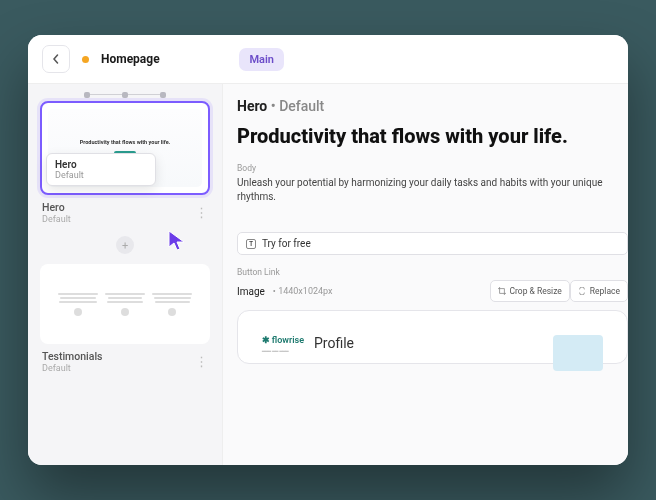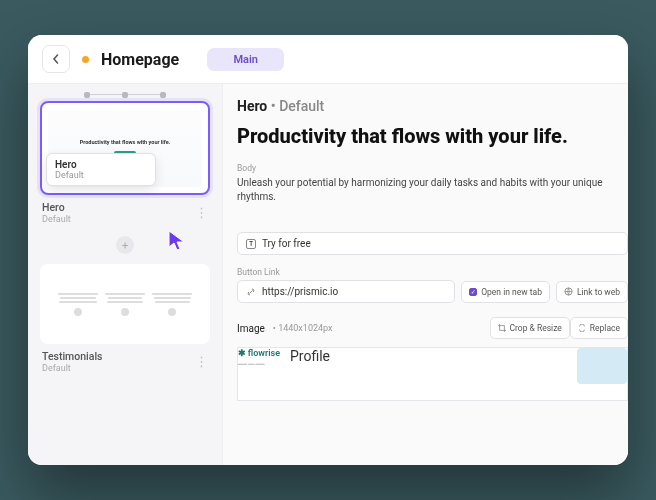--- a/index.html
+++ b/index.html
@@ -1,22 +1,22 @@
 <!DOCTYPE html>
 <html><head>
 <meta charset="utf-8">
 <style>
 *{box-sizing:border-box;margin:0;padding:0}
 body{background:#3a5a5f;font-family:-apple-system,BlinkMacSystemFont,"Segoe UI",Roboto,sans-serif;height:500px;width:656px;overflow:hidden;display:flex;align-items:center;justify-content:center}
 .window{width:600px;height:430px;background:#fafafb;border-radius:14px;box-shadow:0 30px 60px rgba(0,0,0,.4);overflow:hidden;display:flex;flex-direction:column;position:relative}
 .topbar{display:flex;align-items:center;padding:10px 14px;gap:12px;background:#fff;border-bottom:1px solid #eee}
 .back-btn{width:28px;height:28px;border:1px solid #e5e5ea;border-radius:7px;display:flex;align-items:center;justify-content:center;background:#fff;cursor:pointer}
 .dot{width:7px;height:7px;border-radius:50%;background:#f5a623}
-.page-title{font-size:16px;font-weight:700;color:#1a1a1a}
-.main-pill{margin-left:auto;margin-right:330px;background:#e9e5fb;color:#6b4cc9;padding:5px 26px;border-radius:7px;font-size:11px;font-weight:600}
+.page-title{font-size:12px;font-weight:700;color:#1a1a1a}
+.main-pill{margin-left:auto;margin-right:330px;background:#e9e5fb;color:#6b4cc9;padding:5px 10px;border-radius:7px;font-size:11px;font-weight:600}
 .body{display:flex;flex:1;overflow:hidden}
 .sidebar{width:195px;background:#f5f5f7;padding:10px 12px;overflow-y:auto;border-right:1px solid #eee}
 .track{display:flex;justify-content:center;margin-bottom:6px}
 .track-line{width:80px;height:1px;background:#d0d0d5;position:relative}
 .node{width:6px;height:6px;background:#b8b8c0;border-radius:2px;position:absolute;top:-2.5px}
 .card{background:#fff;border-radius:8px;padding:6px;margin-bottom:4px;position:relative}
 .card.sel{border:2px solid #7c5cff;box-shadow:0 0 0 3px rgba(124,92,255,.12)}
 .thumb{width:100%;height:78px;background:linear-gradient(#fdfdfe,#f7f9fb);border-radius:5px;display:flex;flex-direction:column;align-items:center;justify-content:center;gap:3px;position:relative}
 .th-h{font-size:5.5px;font-weight:700;color:#333;text-align:center;line-height:1.2}
 .th-btn{width:22px;height:6px;background:#2a9d8f;border-radius:2px;margin-top:2px}
@@ -43,21 +43,21 @@
 .input-w .val{font-size:10px;color:#333}
 .link-row{display:flex;gap:6px;align-items:center;margin-bottom:14px}
 .link-in{flex:1;min-width:0}
 .chip{border:1px solid #e0e0e5;border-radius:5px;padding:5px 7px;background:#fff;display:flex;align-items:center;gap:4px;font-size:8.5px;color:#555;white-space:nowrap}
 .chk{width:8px;height:8px;border:1px solid #aaa;border-radius:2px;position:relative}
 .chk.on{background:#6b4cc9;border-color:#6b4cc9}
 .chk.on::after{content:"✓";position:absolute;color:#fff;font-size:6px;left:0.5px;top:-1px}
 .img-head{display:flex;align-items:center;gap:8px;margin-bottom:8px}
 .img-head .t{font-size:10px;font-weight:400;color:#222}
 .img-head .d{font-size:9px;color:#999}
-.img-prev{border:1px solid #e5e5ea;border-radius:0;height:54px;background:#fff;display:flex;padding:0;gap:10px;align-items:flex-start}
+.img-prev{border:1px solid #e5e5ea;border-radius:12px;height:54px;background:#fff;display:flex;padding:24px;gap:10px;align-items:flex-start}
 .logo{font-size:9px;color:#1e7a6f;font-weight:600}
 .logo .tiny{font-size:5px;color:#bbb;display:block;margin-top:3px}
 .prof{font-size:14px;font-weight:400;color:#333}
 .blueblk{width:50px;height:36px;background:#d4ebf5;border-radius:4px;margin-left:auto}
 </style>
 </head>
 <body>
 
 <div class="window">
   <div class="topbar">
@@ -141,39 +141,20 @@
 
       <div class="field-label">Body</div>
       <div class="body-text">Unleash your potential by harmonizing your daily tasks and habits with your unique rhythms.</div>
 
       <div class="input-w">
         <span class="ic">T</span>
         <span class="val">Try for free</span>
       </div>
 
       <div class="field-label">Button Link</div>
-      <div class="link-row">
-        <div class="input-w link-in" style="margin-bottom:0">
-          <svg width="10" height="10" viewBox="0 0 10 10">
-              <path d="M3.5 6.5 L6.5 3.5 M4 8 A2 2 0 0 1 2 6 L3 5 M6 2 A2 2 0 0 1 8 4 L7 5" stroke="#888" stroke-width="1" fill="none"></path>
-            </svg>
-          <span class="val">https://prismic.io</span>
-        </div>
-        <div class="chip">
-          <span class="chk on"></span>
-          <span>Open in new tab</span>
-        </div>
-        <div class="chip">
-          <svg width="9" height="9" viewBox="0 0 10 10">
-              <circle cx="5" cy="5" r="4" stroke="#888" fill="none"></circle>
-              <path d="M1 5 H9 M5 1 Q7 5 5 9 Q3 5 5 1" stroke="#888" fill="none" stroke-width="0.8"></path>
-            </svg>
-          <span>Link to web</span>
-        </div>
-      </div>
 
       <div class="img-head">
         <span class="t">Image</span>
         <span class="d">• <span>1440x1024px</span></span>
         <div style="margin-left:auto;display:flex;gap:0">
           <div class="chip">
             <svg width="8" height="8" viewBox="0 0 10 10">
                 <path d="M2 0 V8 H10 M0 2 H8 V10" stroke="#888" fill="none"></path>
               </svg>
             <span>Crop &amp; Resize</span>

